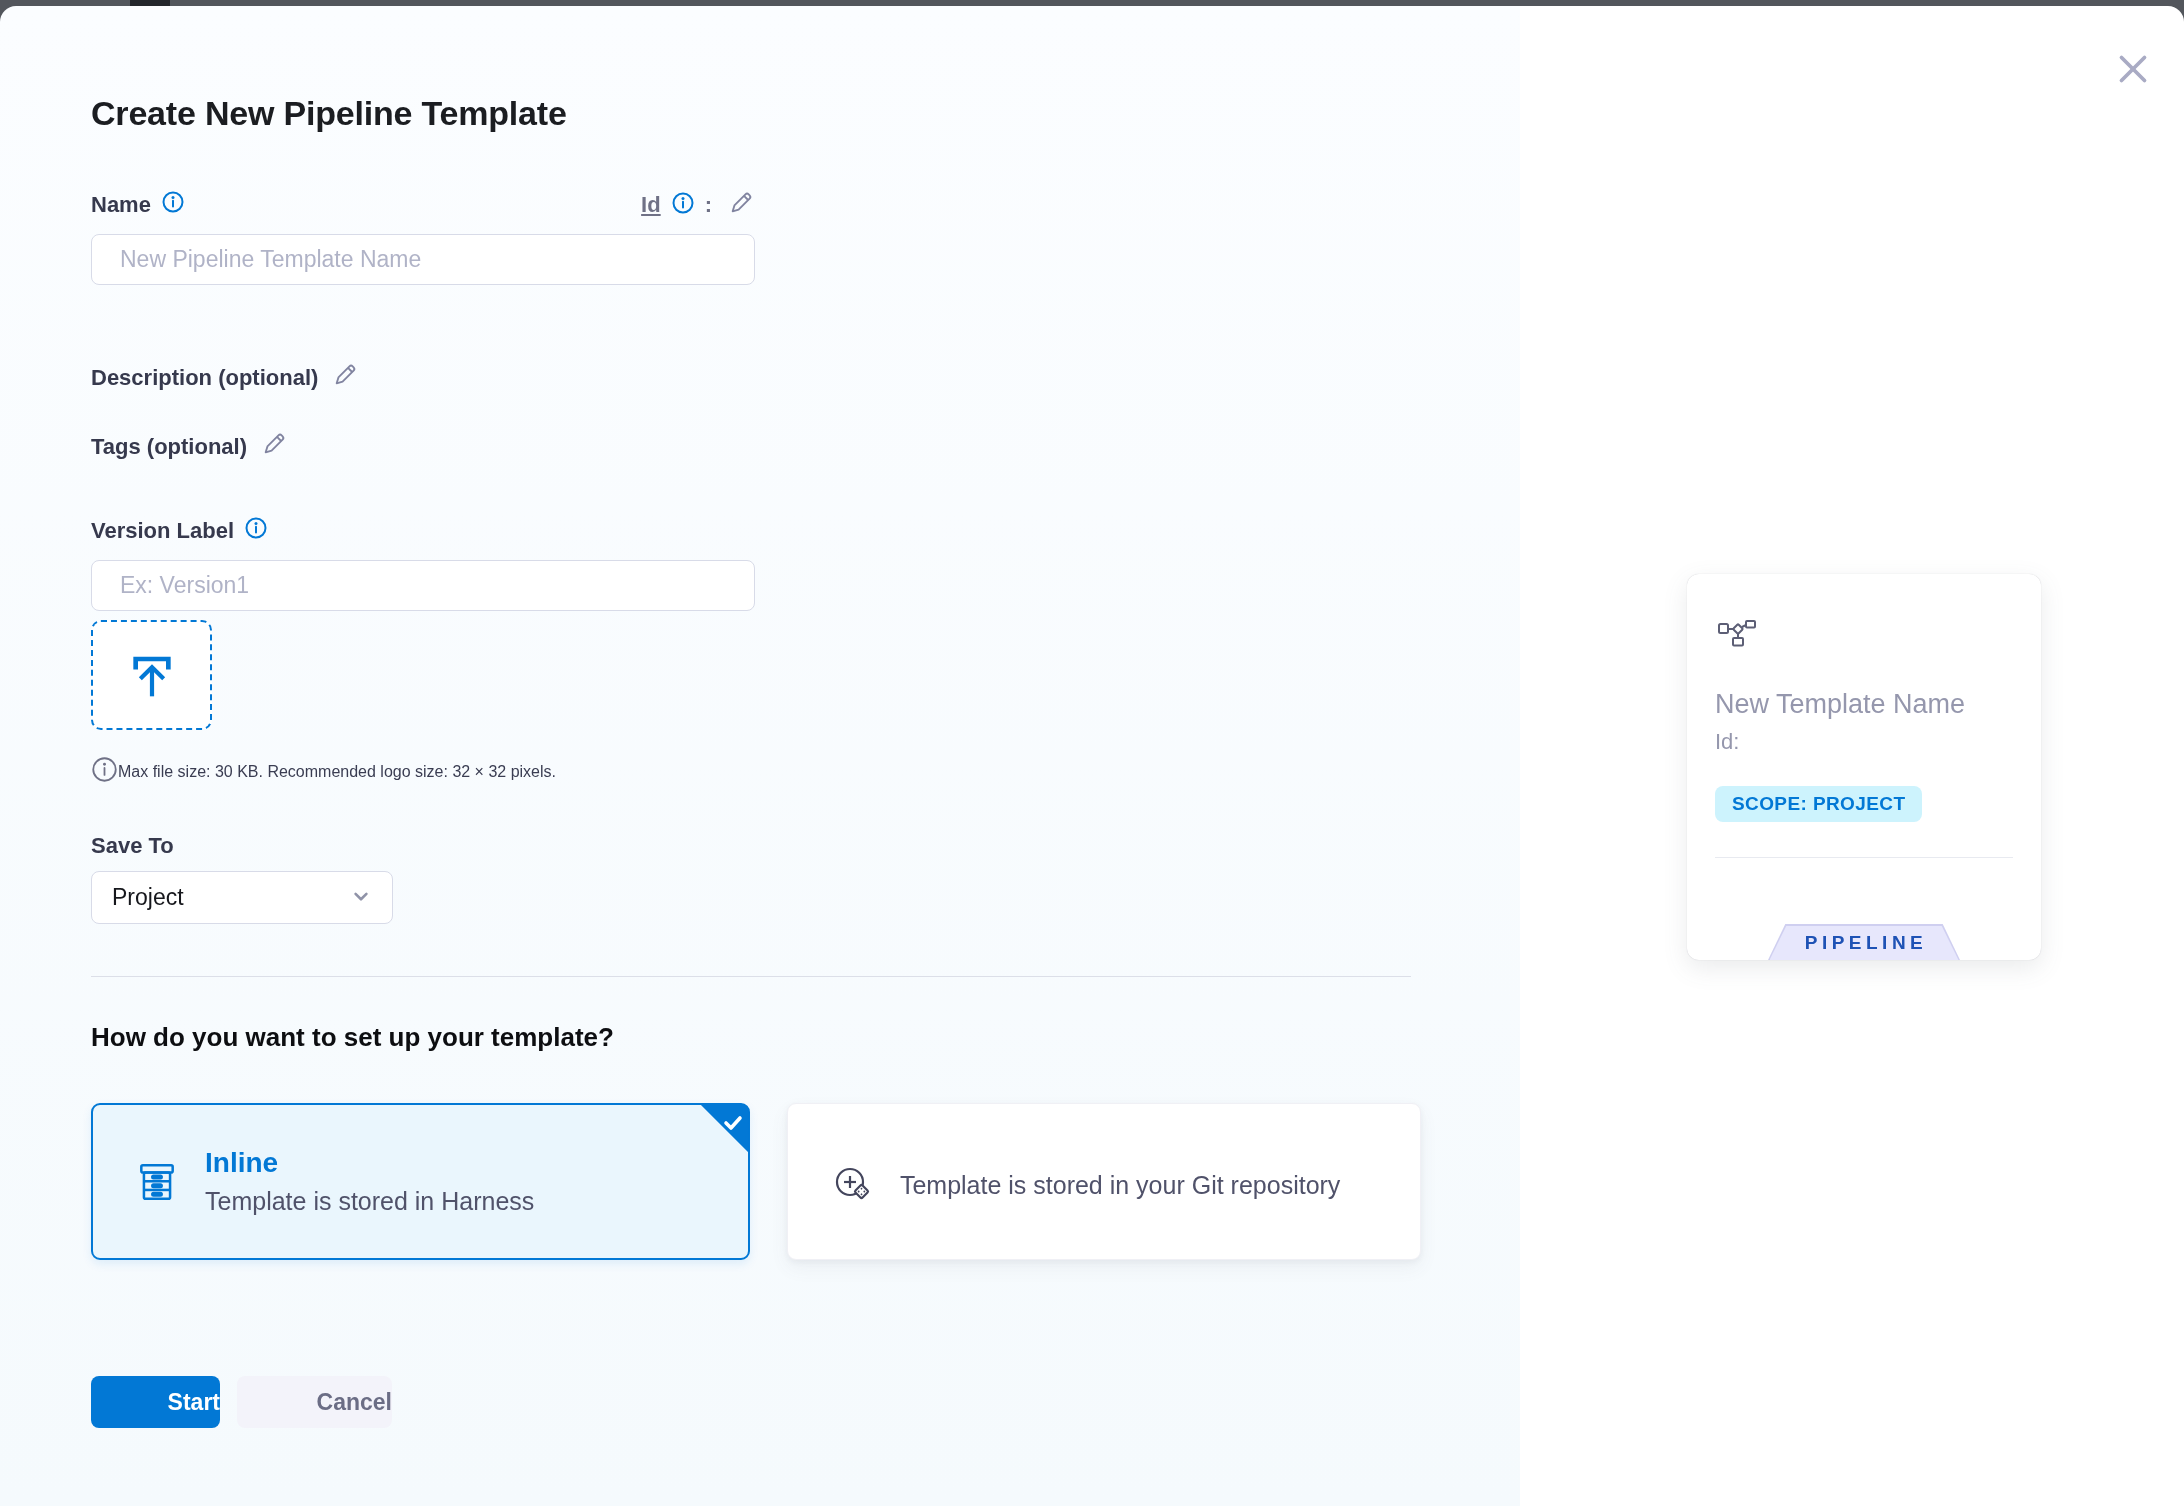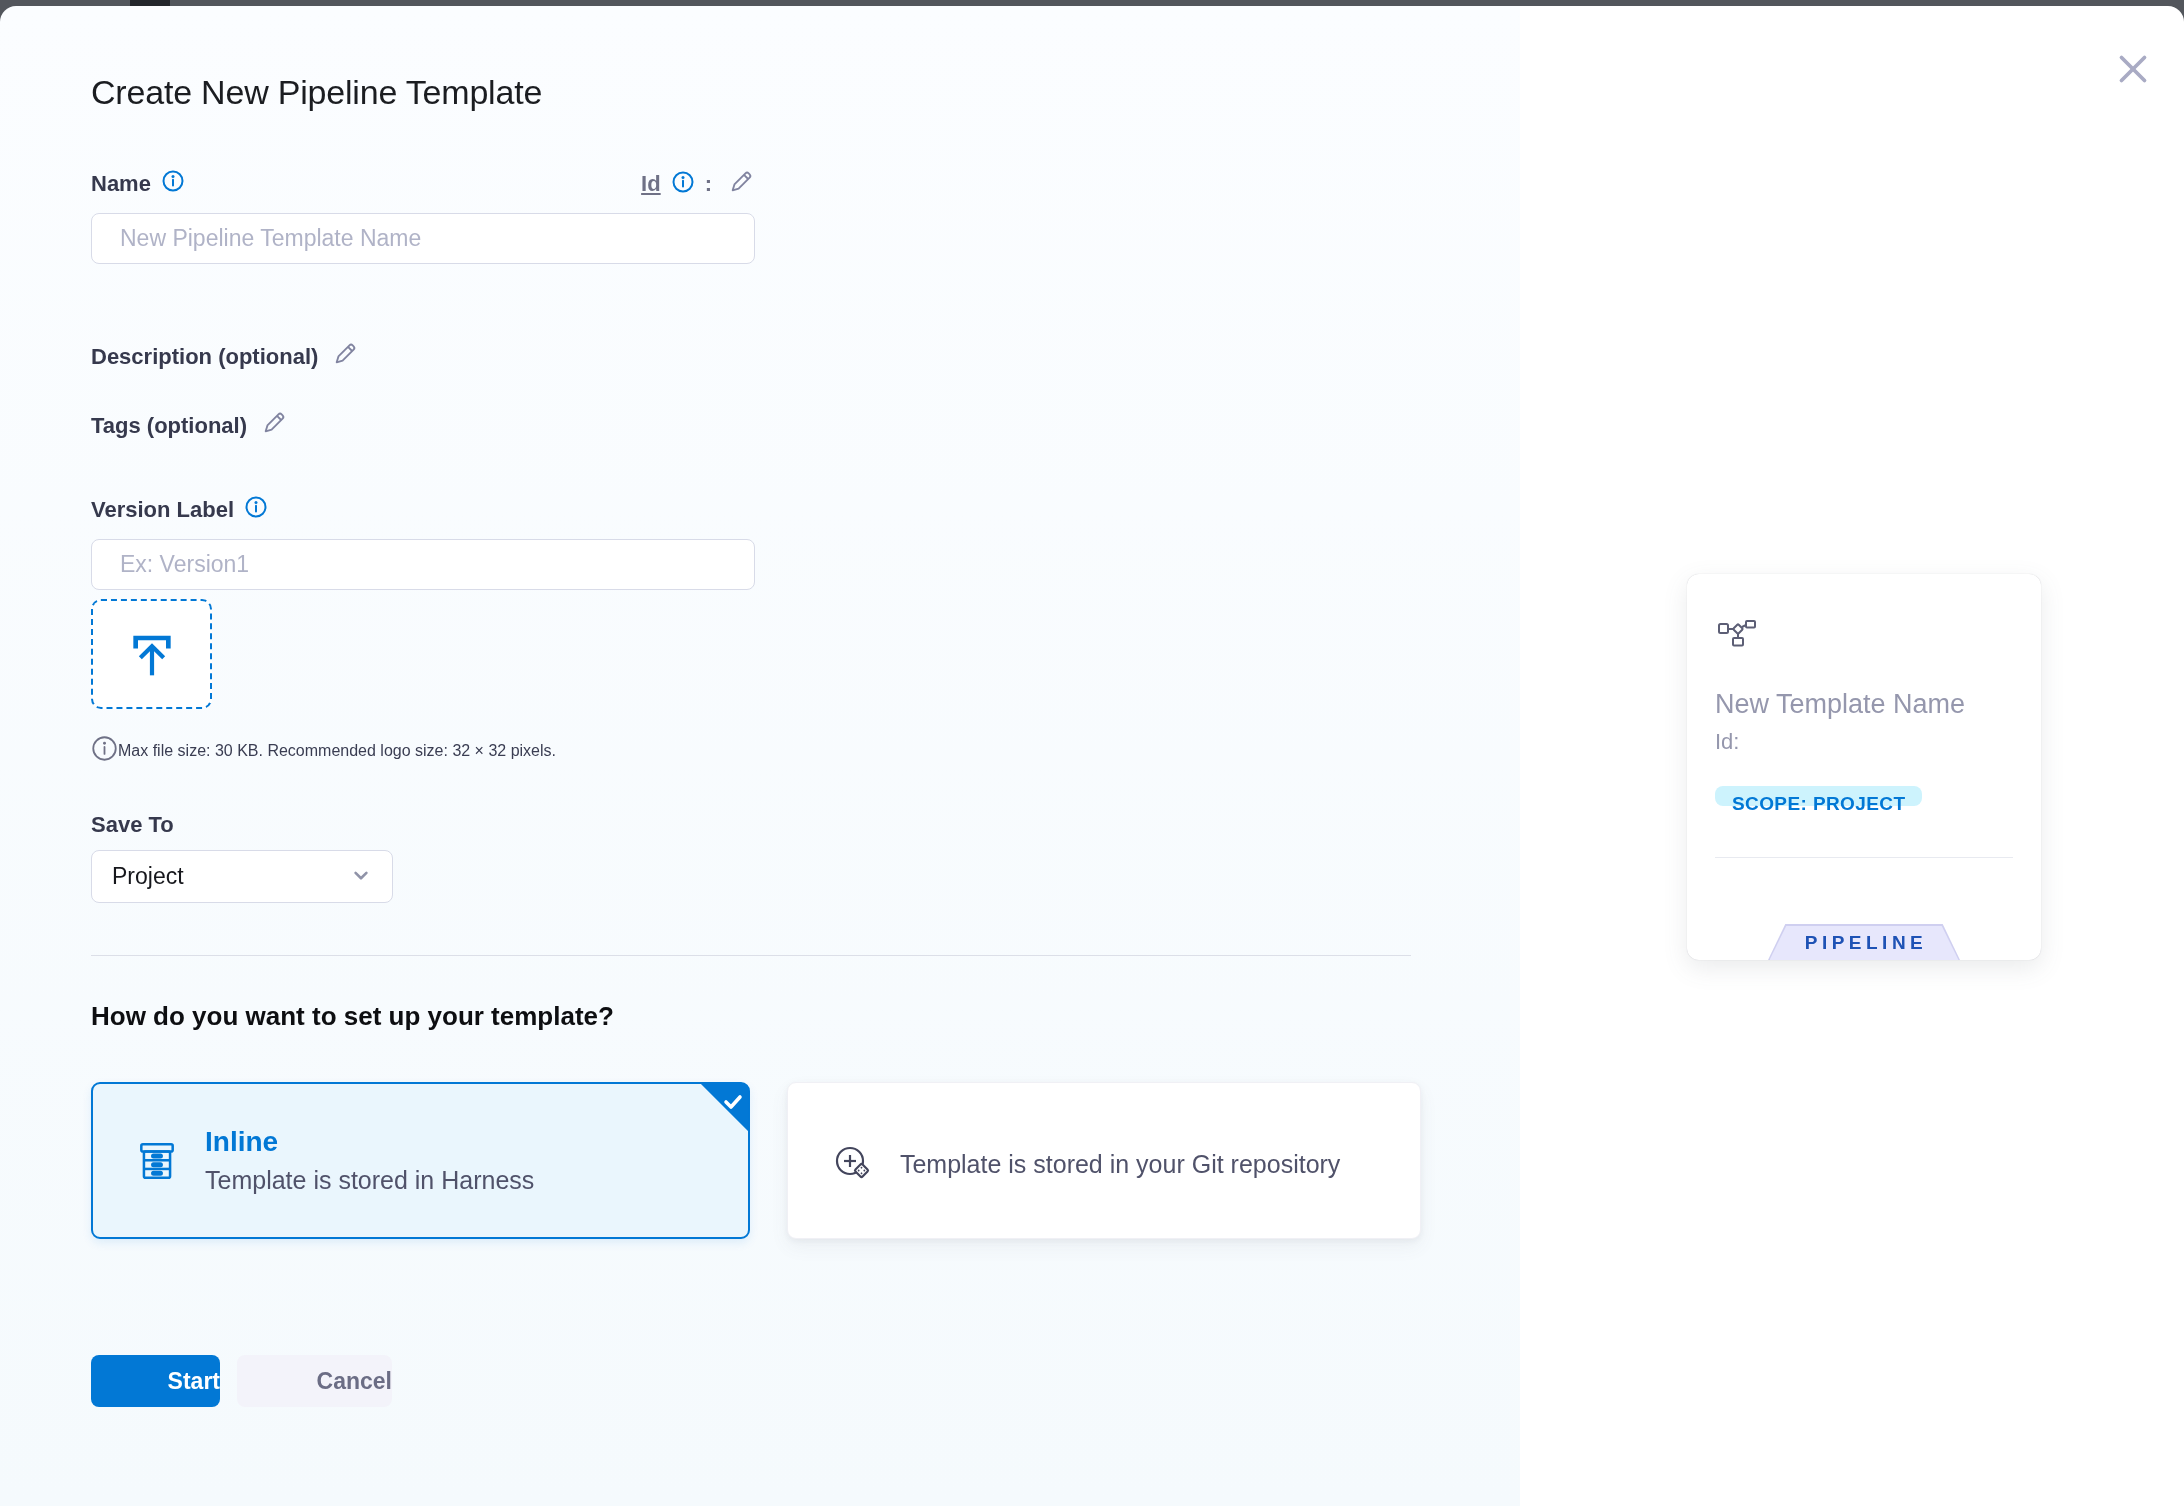--- a/index.html
+++ b/index.html
@@ -5,21 +5,21 @@
   * { box-sizing: border-box; margin: 0; padding: 0; }
   html,body { width:2184px; height:1506px; overflow:hidden; }
   body { background:#53565c; font-family:"Liberation Sans", sans-serif; position:relative; }
   .top-strip { position:absolute; top:0; left:0; width:100%; height:6px; background:#53565c; }
   .top-strip .blob { position:absolute; left:130px; top:0; width:40px; height:6px; background:#23262b; }
   .modal { position:absolute; top:6px; left:0; right:0; bottom:0; display:flex; border-radius:16px 16px 0 0; overflow:hidden; }
   .left-panel { width:1520px; background:linear-gradient(180deg,#fbfdff 0%,#f5fafd 100%); position:relative; flex:none; }
   .right-panel { flex:1; background:#ffffff; position:relative; }
 
   .form { position:absolute; left:91px; top:0; width:1330px; }
-  .modal-title { margin-top:67px; font-size:34px; font-weight:400; color:#1b1d21; letter-spacing:-0.2px; }
+  .modal-title { margin-top:88px; font-size:34px; font-weight:700; color:#1b1d21; letter-spacing:-0.2px; }
 
   .label { font-size:22px; font-weight:700; color:#36394d; display:flex; align-items:center; gap:10px; }
   .label.muted { color:#6f7186; font-weight:700;text-decoration:underline; }
   .row-name-id { width:664px; display:flex; justify-content:space-between; align-items:center; margin-top:56px; }
   .id-group { display:flex; align-items:center; gap:10px; }
   .colon { color:#6f7186; font-size:22px; font-weight:700; }
 
   .text-input { display:block; width:664px; height:51px; margin-top:14px; border:1px solid #d8dbe8; border-radius:8px; background:#fff; font-size:23px; padding:0 28px; color:#1b1d21; outline:none; font-family:"Liberation Sans",sans-serif; }
   .text-input::placeholder { color:#b0b3c7; }
 
@@ -55,21 +55,21 @@
   .btn { height:52px; border:none; border-radius:8px; font-size:23px; font-weight:700; font-family:"Liberation Sans",sans-serif; cursor:pointer;text-align:right; }
   .btn-primary { width:129px; background:#0278d5; color:#fff; }
   .btn-secondary { width:155px; background:#f3f3fa; color:#6b6d85; }
 
   .close-btn { position:absolute; top:40px; right:28px; width:46px; height:46px; background:transparent; border:none; cursor:pointer; }
 
   .preview-card { position:absolute; left:167px; top:568px; width:354px; height:386px; background:#fff; border-radius:12px; box-shadow:0 0 1px rgba(40,41,61,.25), 0 8px 24px rgba(96,97,112,.13); }
   .pv-icon { position:absolute; left:30px; top:44px; }
   .pv-title { position:absolute; left:28px; top:115px; font-size:27px; color:#9597ad; }
   .pv-id { position:absolute; left:28px; top:155px; font-size:22px; color:#9597ad; }
-  .pv-badge { position:absolute; left:28px; top:212px; height:20px; line-height:36px; padding:0 17px; background:#cdf3fd; border-radius:8px; font-size:19px; font-weight:700; color:#0278d5; letter-spacing:0.4px; }
+  .pv-badge { position:absolute; left:28px; top:212px; height:36px; line-height:36px; padding:0 17px; background:#cdf3fd; border-radius:8px; font-size:19px; font-weight:700; color:#0278d5; letter-spacing:0.4px; }
   .pv-divider { position:absolute; left:28px; right:28px; top:283px; height:1px; background:#e8eaf0; }
   .pv-tab-outer { position:absolute; left:50%; transform:translateX(-50%); bottom:0; width:192px; height:36px; background:#cfcff0; clip-path:polygon(9% 0,91% 0,100% 100%,0 100%); }
   .pv-tab-inner { position:absolute; left:1.5px; right:1.5px; top:1.5px; bottom:0; background:#e7e7fc; clip-path:polygon(9% 0,91% 0,100% 100%,0 100%); display:flex; align-items:center; justify-content:center; font-size:19px; font-weight:700; color:#1e52b5; letter-spacing:4.5px; padding-left:4px; }
 </style>
 </head>
 <body>
 
 <div class="top-strip">
     <span class="blob"></span>
   </div>

